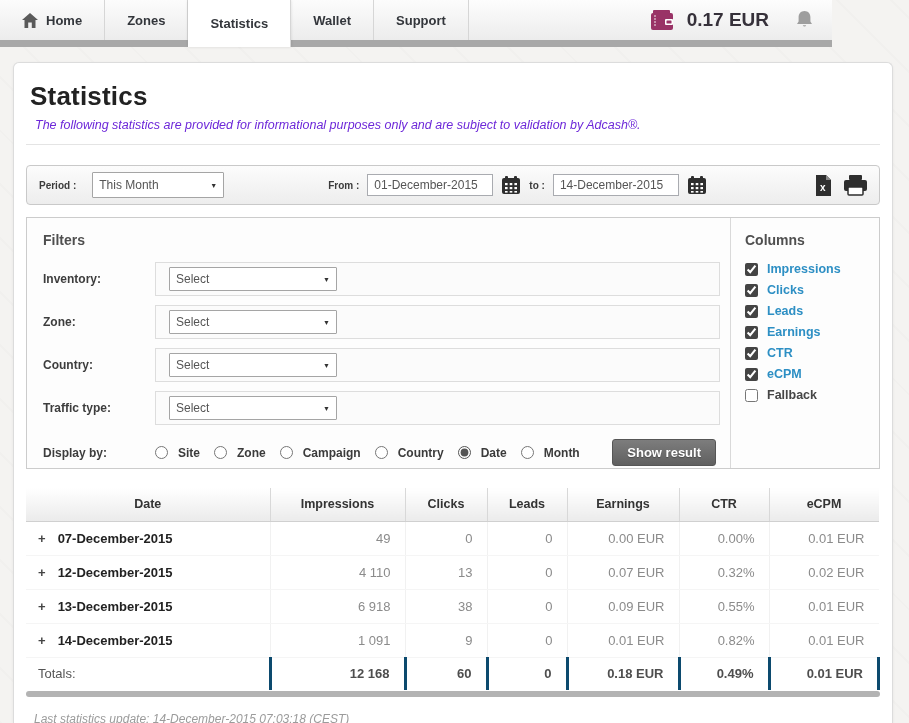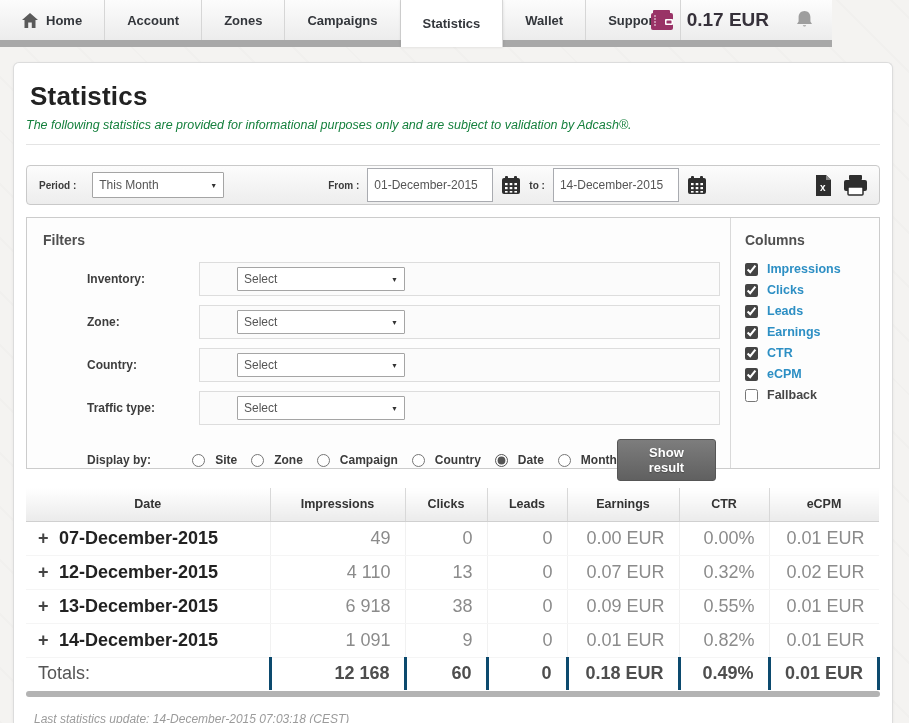--- a/index.html
+++ b/index.html
@@ -27,60 +27,60 @@
   .icon { display:inline-flex; align-items:center; justify-content:center; }
 
   
   .panel {
     position:absolute; left:13px; top:62px; width:880px; height:661px;
     background:#fff; border:1px solid #dcdcdc; border-bottom:none;
     border-radius:6px 6px 0 0; box-shadow:0 1px 3px rgba(0,0,0,0.06);
     padding:16px 12px 0 12px;
   }
   .page-title { font-size:26px; font-weight:bold; color:#222; margin:2px 0 6px 4px; letter-spacing:0.2px; }
-  .page-subtitle { font-size:12.5px; font-style:italic; color:#15803d; margin-left:0; }
+  .page-subtitle { font-size:12.5px; font-style:italic; color:#6d28d9; margin-left:9px; }
   .title-divider { border:none; border-top:1px solid #e4e4e4; margin:12px 0 20px 0; }
 
   
   .period-bar {
     height:40px; border:1px solid #c9c9c9; border-radius:4px;
     background:linear-gradient(#fcfcfc,#ededed);
     display:flex; align-items:center; padding:0 12px; gap:8px;
   }
   .field-label { font-size:10px; font-weight:bold; color:#3b3b3b; white-space:nowrap; }
   .select-wrap { position:relative; display:inline-block;padding-left:8px; }
   .select-wrap::after { content:"▼"; position:absolute; right:7px; top:50%; transform:translateY(-50%); font-size:7px; color:#333; pointer-events:none; }
   select {
     -webkit-appearance:none; appearance:none;
     font-family:"Liberation Sans", sans-serif; font-size:12px; color:#555;
     background:#fff; border:1px solid #a5a5a5; border-radius:1px;
     height:26px; padding:0 20px 0 6px;
   }
   .period-select { width:132px; }
   .date-input {
-    width:126px; height:34px; border:1px solid #a9abb0; font-size:12px; color:#555;
+    width:126px; height:22px; border:1px solid #a9abb0; font-size:12px; color:#555;
     padding:0 6px; font-family:"Liberation Sans", sans-serif;
   }
   .from-group { margin-left:96px; display:flex; align-items:center; gap:8px; }
   .export-group { margin-left:auto; display:flex; align-items:center; gap:12px; }
 
   
   .filters-box {
     margin-top:12px; border:1px solid #cccccc; background:#fdfdfd;
     display:flex; height:252px;
   }
   .filters-left { flex:1; padding:14px 10px 10px 16px; border-right:1px solid #d9d9d9; }
   .box-heading { font-size:14px; font-weight:bold; color:#4f4f4f; margin-bottom:14px; }
   .filter-row { display:flex; align-items:center; margin-bottom:9px; }
-  .filter-label { width:112px; font-size:12px; font-weight:bold; color:#3d3d3d;margin-left:44px; }
+  .filter-label { width:112px; font-size:12px; font-weight:bold; color:#3d3d3d; }
   .filter-subbox {
     flex:1; height:34px; border:1px solid #dddddd; background:#fbfbfb;
     display:flex; align-items:center; padding-left:5px;
   }
-  .filter-select { width:168px; height:24px;margin-left:24px; }
+  .filter-select { width:168px; height:24px; }
   .displayby-row { display:flex; align-items:center; margin-top:14px; }
   .radio-group { display:flex; align-items:center; gap:14px; }
   .radio-item { display:flex; align-items:center; gap:10px; font-size:12px; font-weight:bold; color:#3b3b3b; cursor:pointer; }
   .radio-item input { width:13px; height:13px; accent-color:#555; }
   .show-result-btn {
     margin-left:auto; margin-right:4px;
     background:linear-gradient(#7d7d7d,#606060); color:#fff;
     font-size:13px; font-weight:bold; font-family:"Liberation Sans", sans-serif;
     border:1px solid #565656; border-radius:3px; padding:5px 14px; cursor:pointer;
     text-shadow:0 1px 1px rgba(0,0,0,0.3);
@@ -96,21 +96,21 @@
   .stats-table col.c-date{width:244px} .stats-table col.c-imp{width:135px}
   .stats-table col.c-clk{width:82px}  .stats-table col.c-led{width:80px}
   .stats-table col.c-ear{width:112px} .stats-table col.c-ctr{width:90px}
   .stats-table th {
     height:33px; background:linear-gradient(#ffffff,#ebebeb);
     font-size:12.5px; font-weight:bold; color:#333; text-align:center;
     border-right:1px solid #d8d8d8; border-bottom:1px solid #d0d0d0;
   }
   .stats-table th:last-child { border-right:none; }
   .stats-table td {
-    height:34px; font-size:18px; color:#8b8b8b; text-align:right;
+    height:34px; font-size:13px; color:#8b8b8b; text-align:right;
     padding-right:14px; border-right:1px solid #f1f1f1; border-bottom:1px solid #f5f5f5;
   }
   .stats-table td:last-child { border-right:none; }
   .stats-table td.date-cell { text-align:left; padding-left:12px; color:#222; }
   .expander { font-weight:bold; color:#444; cursor:pointer; display:inline-block; width:16px; }
   .date-text { font-weight:bold; color:#222; }
   .stats-table tr.totals td {
     border-top:1px solid #d6d6d6; border-right:3px solid #0c4a6e; border-bottom:none;
     color:#4e4e4e; font-weight:bold; height:33px;
   }
@@ -126,27 +126,21 @@
   <div class="tabs-row">
     <div class="nav-tab">
       <span class="icon">
         <svg width="16" height="15" viewBox="0 0 16 15">
             <path d="M8 0 L16 7 H13.5 V15 H9.8 V9.6 H6.2 V15 H2.5 V7 H0 Z" fill="#5a5a5a"></path>
           </svg>
       </span>
       <span>Home</span>
     </div>
     <div class="nav-tab">
-      <span>Account</span>
-    </div>
-    <div class="nav-tab">
       <span>Zones</span>
-    </div>
-    <div class="nav-tab">
-      <span>Campaigns</span>
     </div>
     <div class="nav-tab active">
       <span>Statistics</span>
     </div>
     <div class="nav-tab">
       <span>Wallet</span>
     </div>
     <div class="nav-tab">
       <span>Support</span>
     </div>

